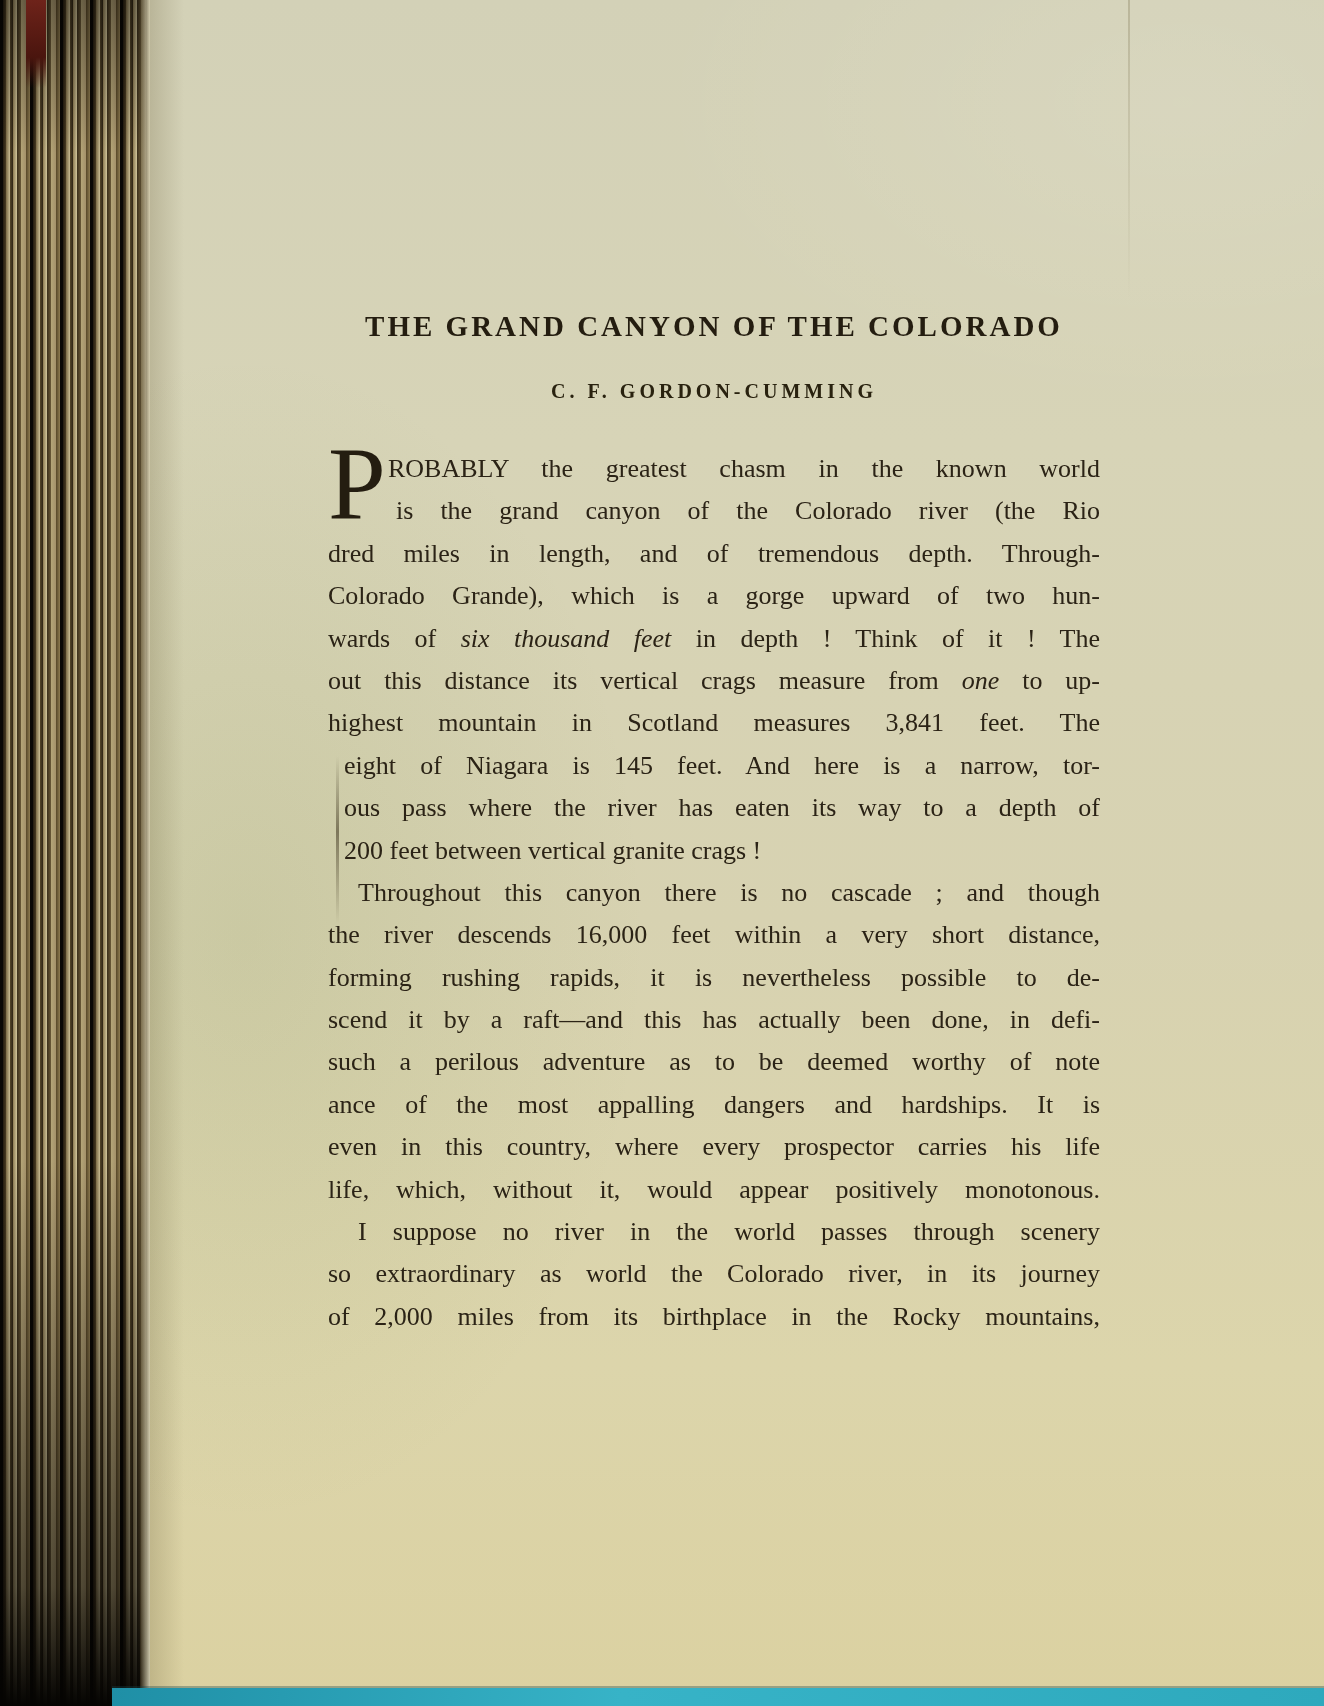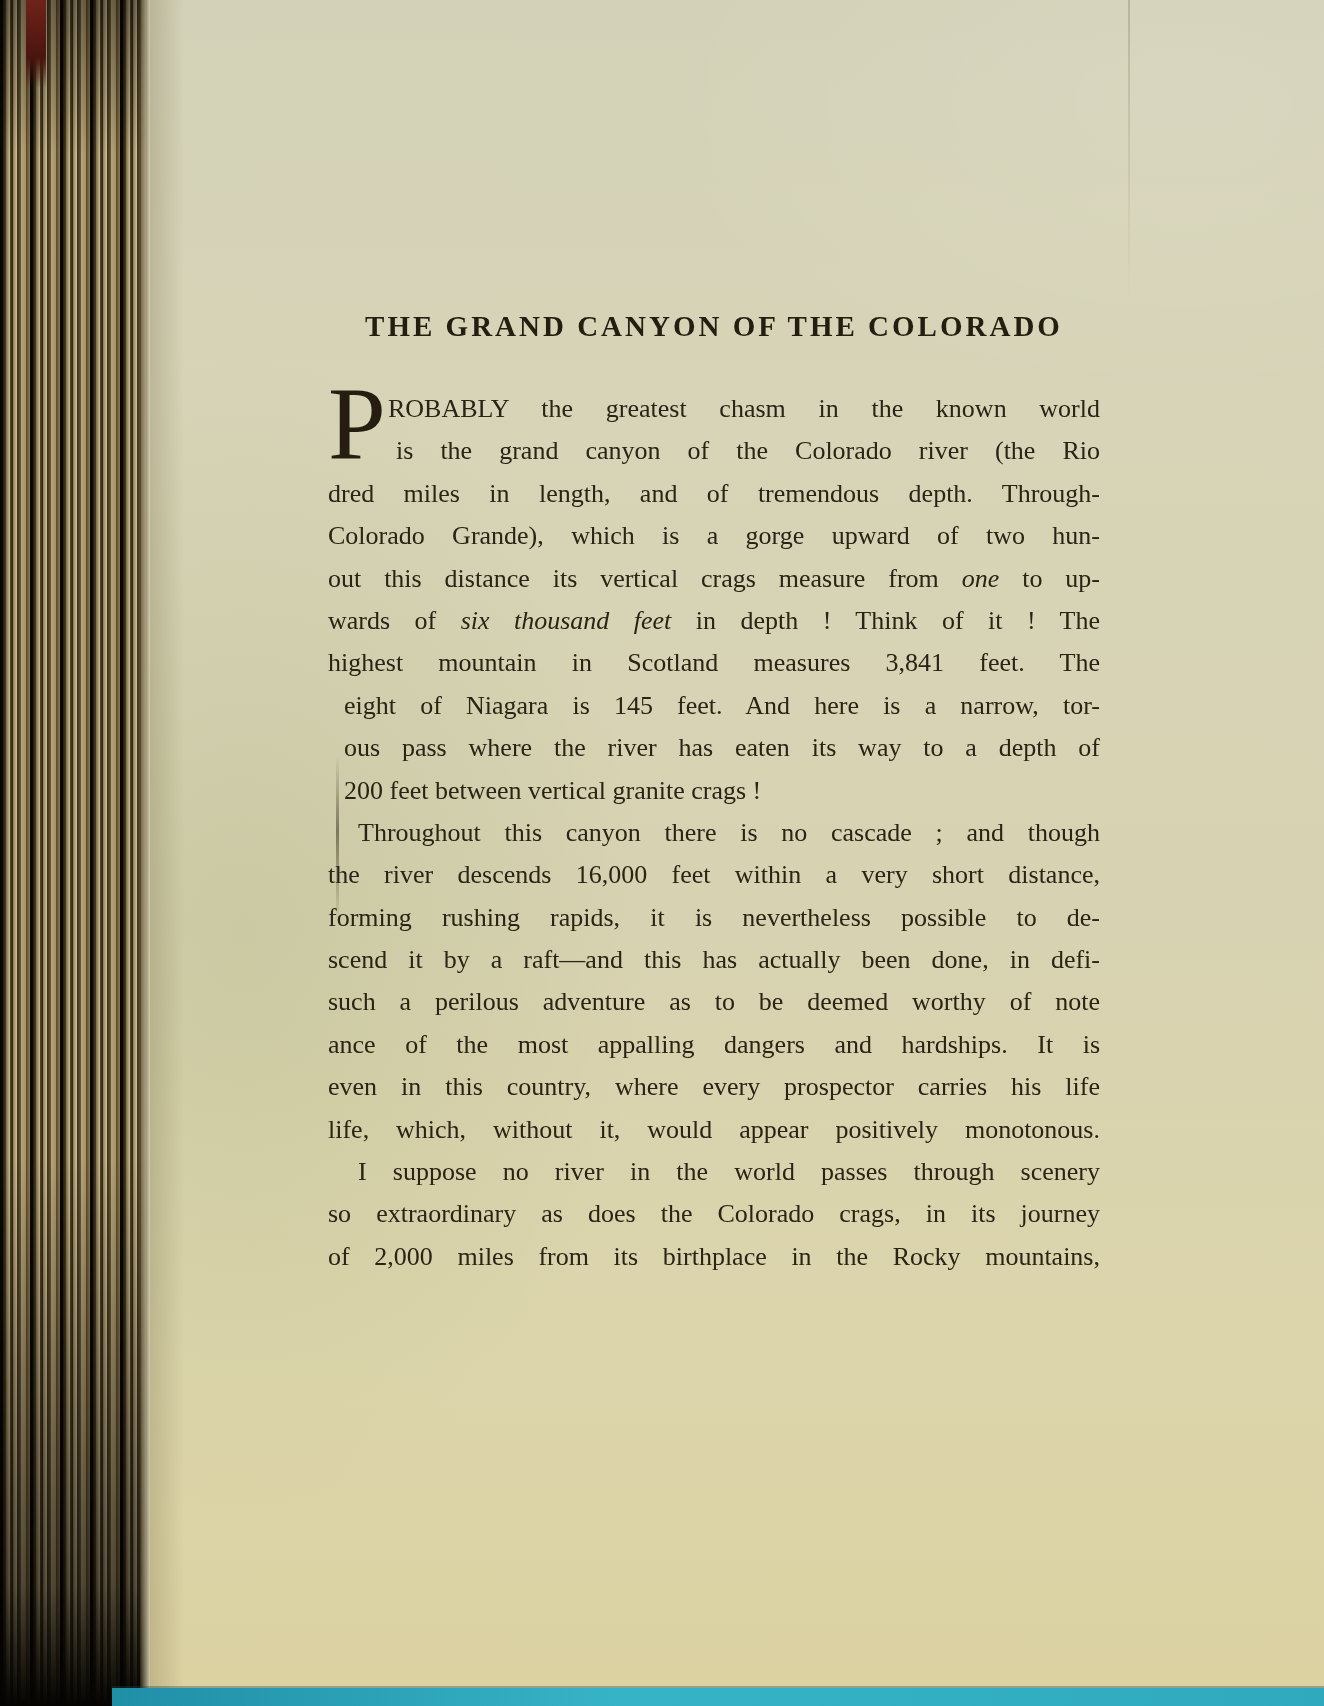--- a/index.html
+++ b/index.html
@@ -96,51 +96,52 @@
     <div id="binding-maroon"></div>
   </div>
   <div id="edge-highlight"></div>
 
   <div id="page"></div>
   <div id="crease-left"></div>
   <div id="crease-right-top"></div>
 
   <div id="content">
     <h1 class="title">THE GRAND CANYON OF THE COLORADO</h1>
+    <div class="author">C. F. GORDON-CUMMING</div>
 
     <div class="bodytext">
 
       <div class="para">
         <span class="dropcap">P</span>
         <div class="line dc1">ROBABLY the greatest chasm in the known world</div>
         <div class="line dc2">is the grand canyon of the Colorado river (the Rio</div>
         <div class="line">dred miles in length, and of tremendous depth. Through-</div>
         <div class="line">Colorado Grande), which is a gorge upward of two hun-</div>
+        <div class="line"><span>wards of </span><span class="it">six thousand feet</span><span> in depth ! Think of it ! The</span></div>
         <div class="line"><span>out this distance its vertical crags measure from </span><span class="it">one</span><span> to up-</span></div>
-        <div class="line"><span>wards of </span><span class="it">six thousand feet</span><span> in depth ! Think of it ! The</span></div>
         <div class="line">highest mountain in Scotland measures 3,841 feet. The</div>
         <div class="line warp">eight of Niagara is 145 feet. And here is a narrow, tor-</div>
         <div class="line warp">ous pass where the river has eaten its way to a depth of</div>
         <div class="line warp left">200 feet between vertical granite crags !</div>
       </div>
 
       <div class="para">
         <div class="line indent">Throughout this canyon there is no cascade ; and though</div>
         <div class="line">the river descends 16,000 feet within a very short distance,</div>
         <div class="line">forming rushing rapids, it is nevertheless possible to de-</div>
         <div class="line">scend it by a raft—and this has actually been done, in defi-</div>
         <div class="line">such a perilous adventure as to be deemed worthy of note</div>
         <div class="line">ance of the most appalling dangers and hardships. It is</div>
         <div class="line">even in this country, where every prospector carries his life</div>
         <div class="line">life, which, without it, would appear positively monotonous.</div>
       </div>
 
       <div class="para">
         <div class="line indent">I suppose no river in the world passes through scenery</div>
-        <div class="line">so extraordinary as does the Colorado crags, in its journey</div>
+        <div class="line">so extraordinary as world the Colorado river, in its journey</div>
         <div class="line">of 2,000 miles from its birthplace in the Rocky mountains,</div>
       </div>
 
     </div>
   </div>
 
   <div id="bottom-strip"></div>
 
 </div>
 

